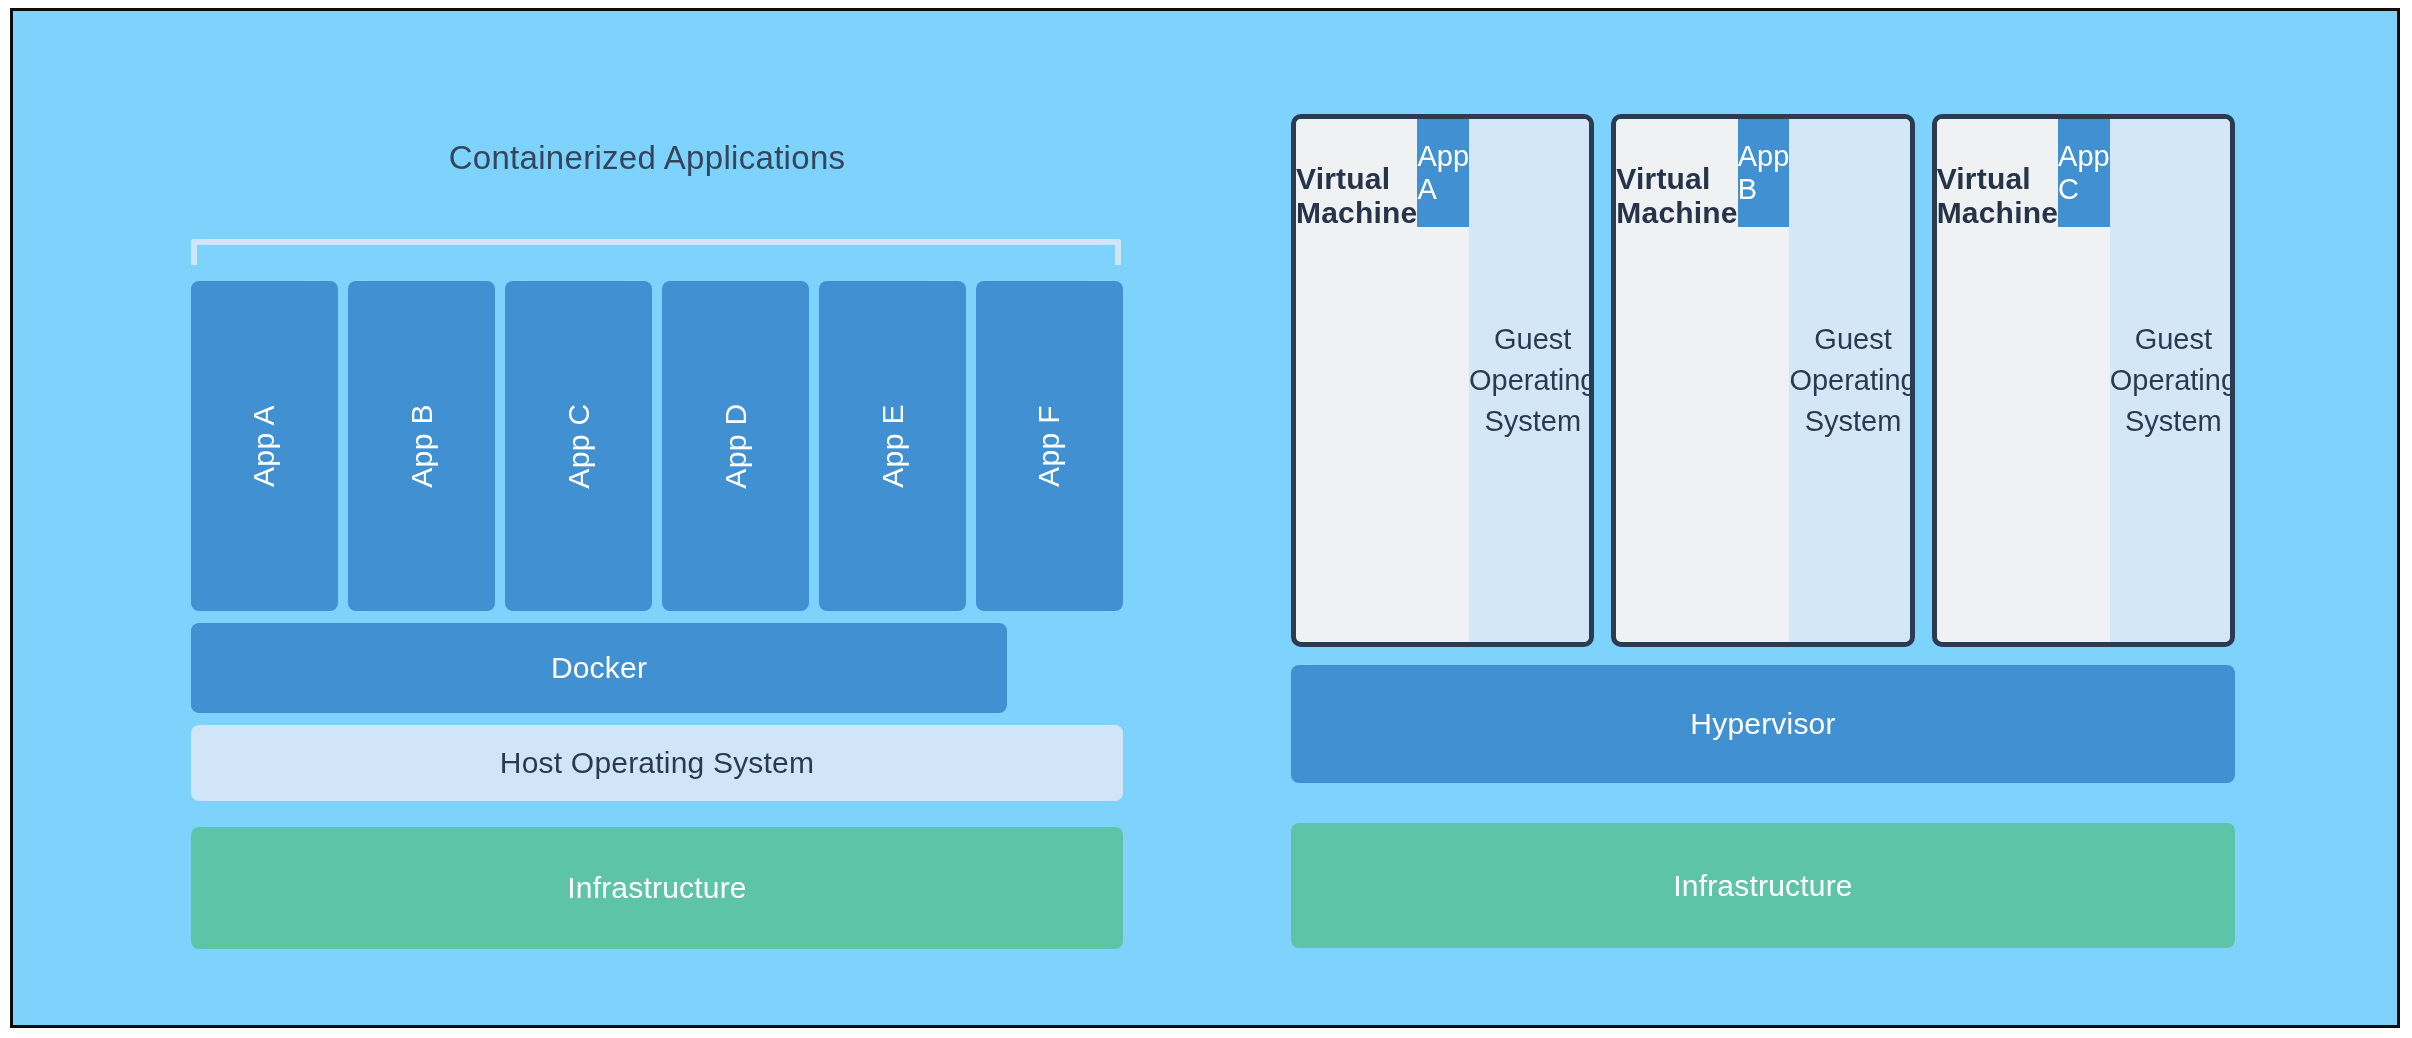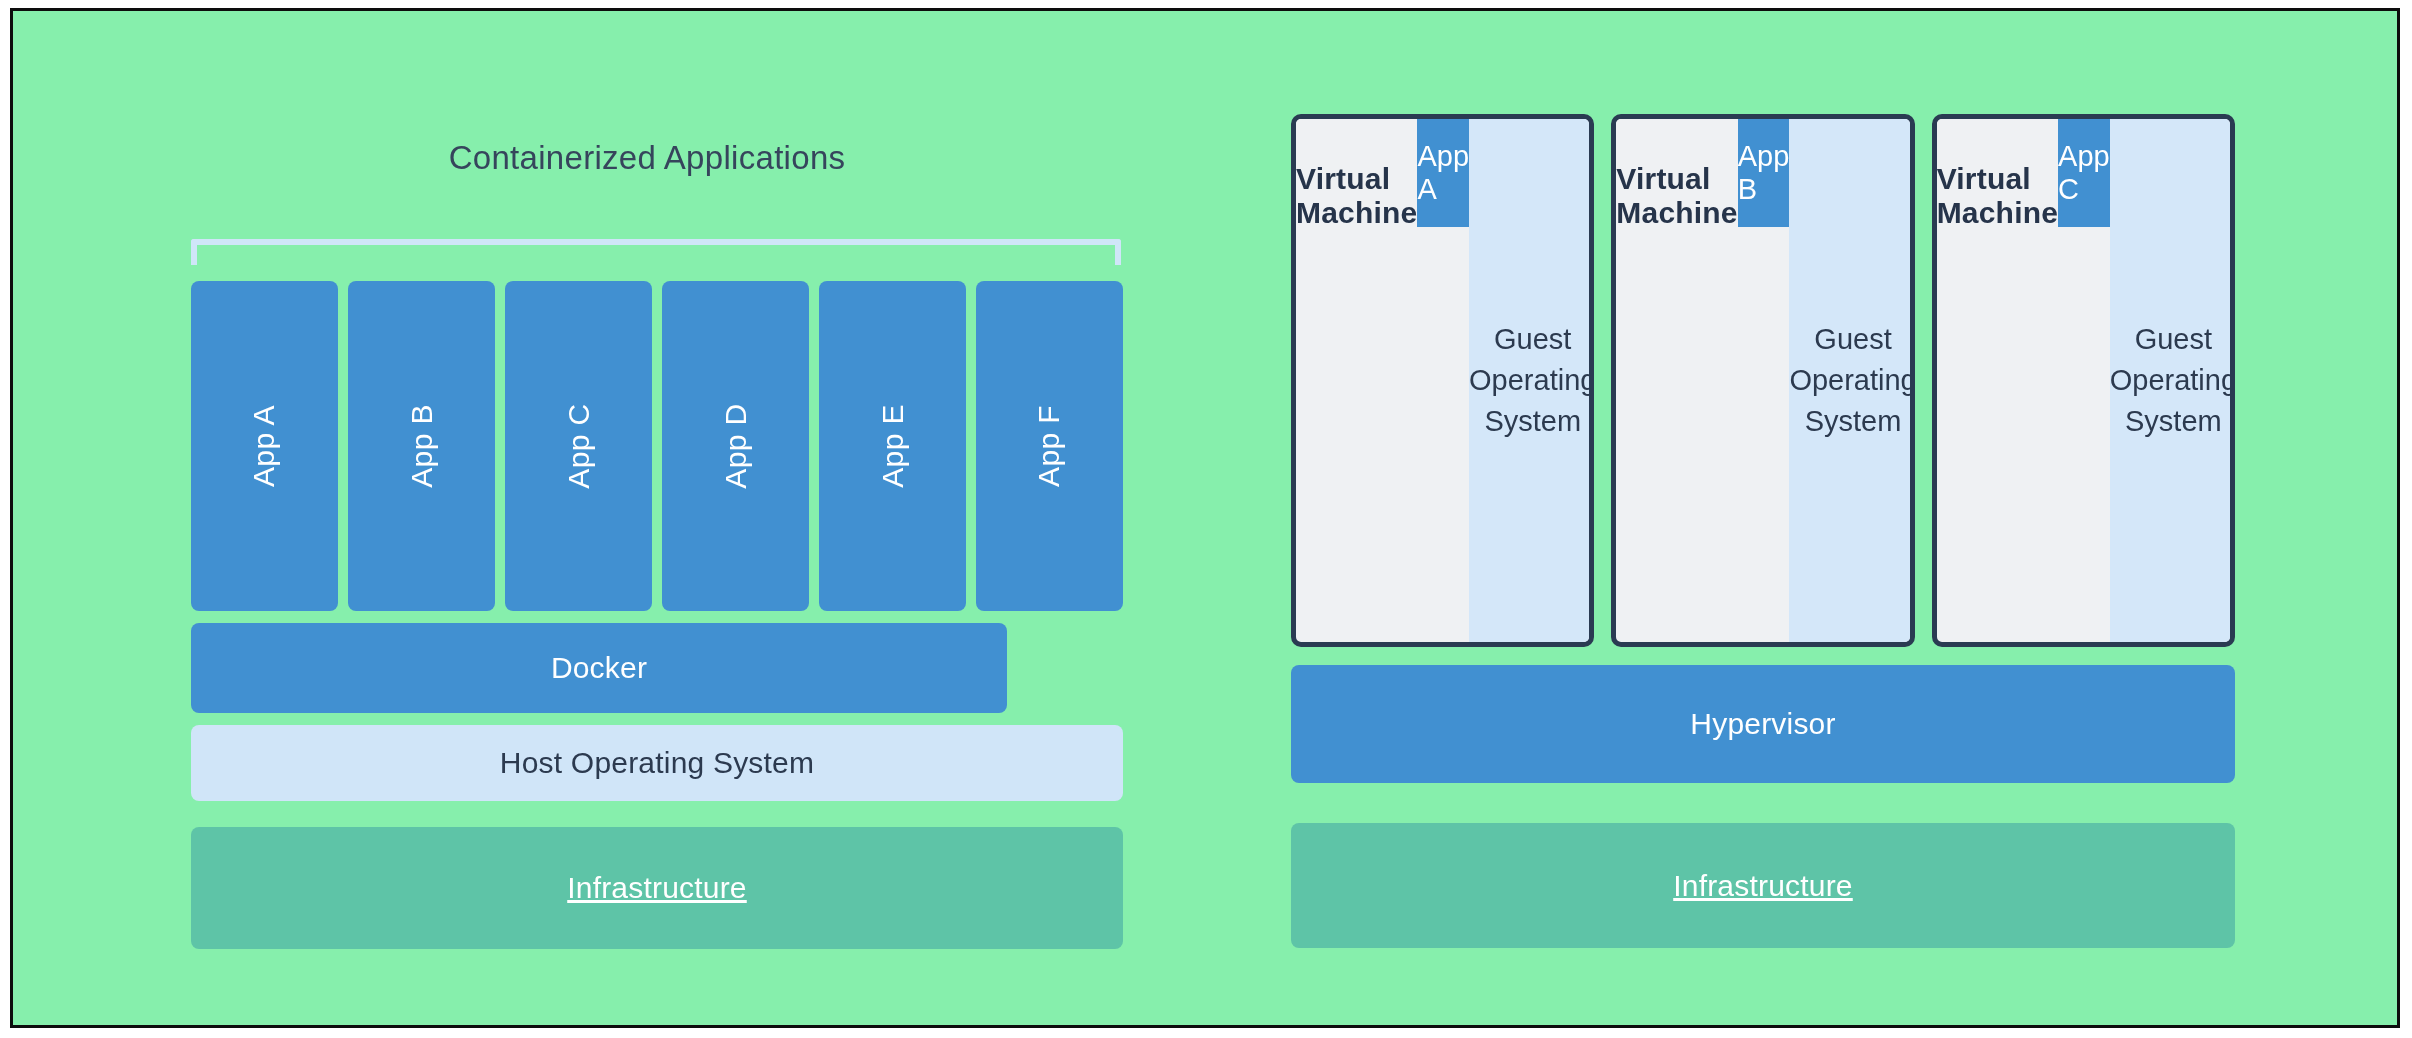--- a/index.html
+++ b/index.html
@@ -15,21 +15,21 @@
   }
 
   
   .frame {
     position: absolute;
     left: 10px;
     top: 8px;
     width: 2390px;
     height: 1020px;
     border: 3px solid #0d0d0d;
-    background: #86efac;
+    background: #7dd3fc;
     box-sizing: border-box;
   }
 
   .canvas {
     position: absolute;
     inset: 0;
   }
 
   
   .block {
@@ -38,21 +38,21 @@
     display: flex;
     align-items: center;
     justify-content: center;
     border-radius: 8px;
     font-size: 30px;
     letter-spacing: 0.2px;
   }
 
   .blue      { background: #4190d1; color: #ffffff; }
   .lightblue { background: #d0e5f8; color: #2c3a4f; }
-  .green     { background: #5ec4a7; color: #ffffff; text-decoration: underline; }
+  .green     { background: #5ec4a7; color: #ffffff; }
 
   
   #left-panel {
     position: absolute;
     left: 168px;
     top: 0;
     width: 950px;
     height: 1020px;
   }
 

